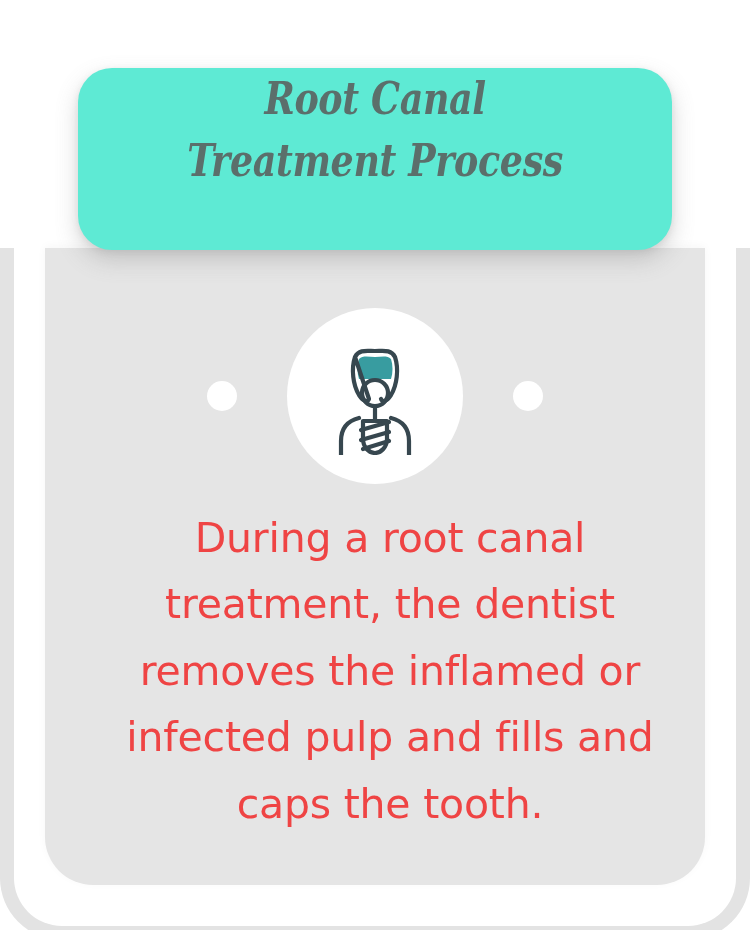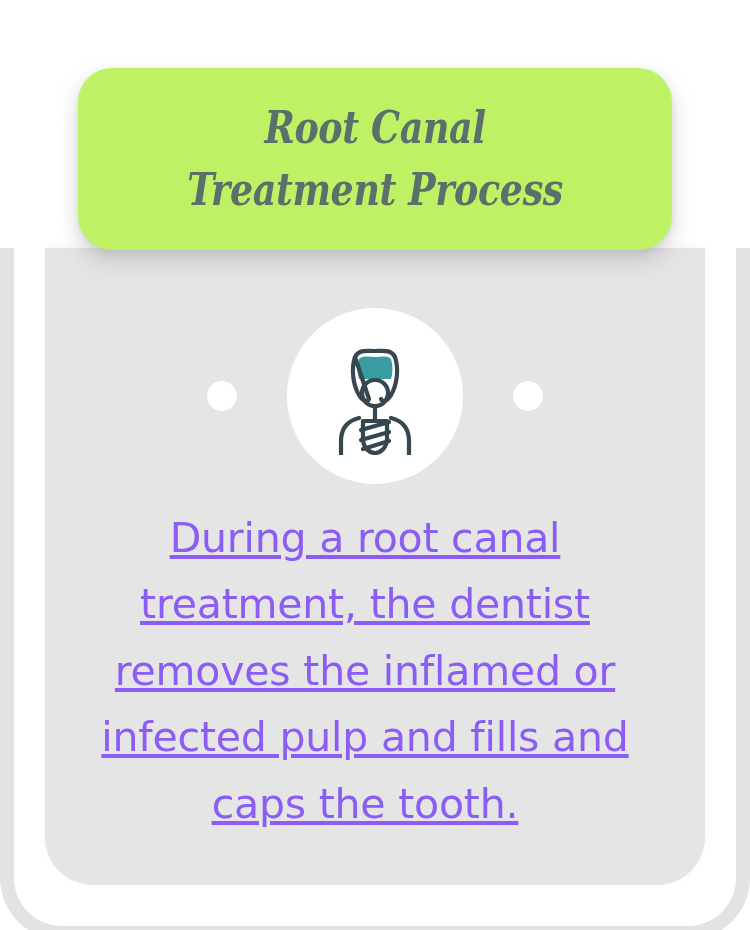--- a/index.html
+++ b/index.html
@@ -50,26 +50,25 @@
     box-shadow: 0 -2px 10px rgba(0,0,0,0.035);
   }
 
   
   .title-card {
     position: absolute;
     left: 78px;
     top: 68px;
     width: 594px;
     height: 182px;
-    background: #bef264;
+    background: #5eead4;
     border-radius: 34px;
     box-shadow: 0 10px 22px rgba(120,120,120,0.30),
                 0 2px 6px rgba(120,120,120,0.14);
     display: flex;
-    align-items: center;
     justify-content: center;
     z-index: 5;
   }
   .title-text {
     font-family: "DejaVu Serif", "Liberation Serif", serif;
     font-style: italic;
     font-weight: bold;
     font-size: 44px;
     line-height: 1.42;
     letter-spacing: -0.4px;
@@ -111,32 +110,31 @@
     display: flex;
     align-items: center;
     justify-content: center;
     flex: 0 0 auto;
   }
   .icon-circle svg { display: block; }
 
   
   .body-text {
     position: absolute;
-    left: 65px;
+    left: 90px;
     top: 505px;
     width: 600px;
     text-align: center;
     font-family: "DejaVu Sans", "Liberation Sans", sans-serif;
     font-size: 41px;
     line-height: 1.62;
-    color: #8b5cf6;
+    color: #ef4444;
     letter-spacing: -0.2px;
     z-index: 3;
     margin: 0;
-    text-decoration: underline;
   }
 </style>
 </head>
 <body>
 
 <div id="stage">
 
   <div class="back-card"></div>
 
   <div class="main-card"></div>

